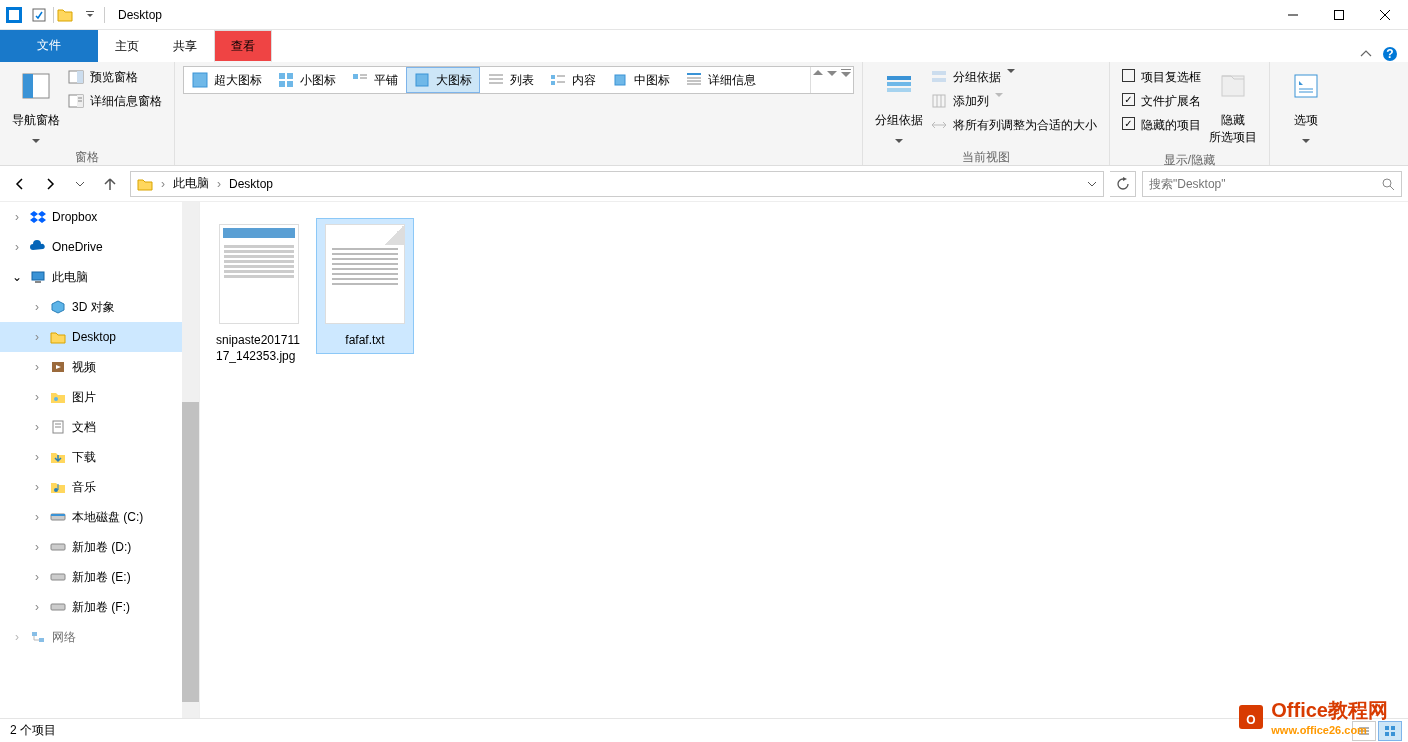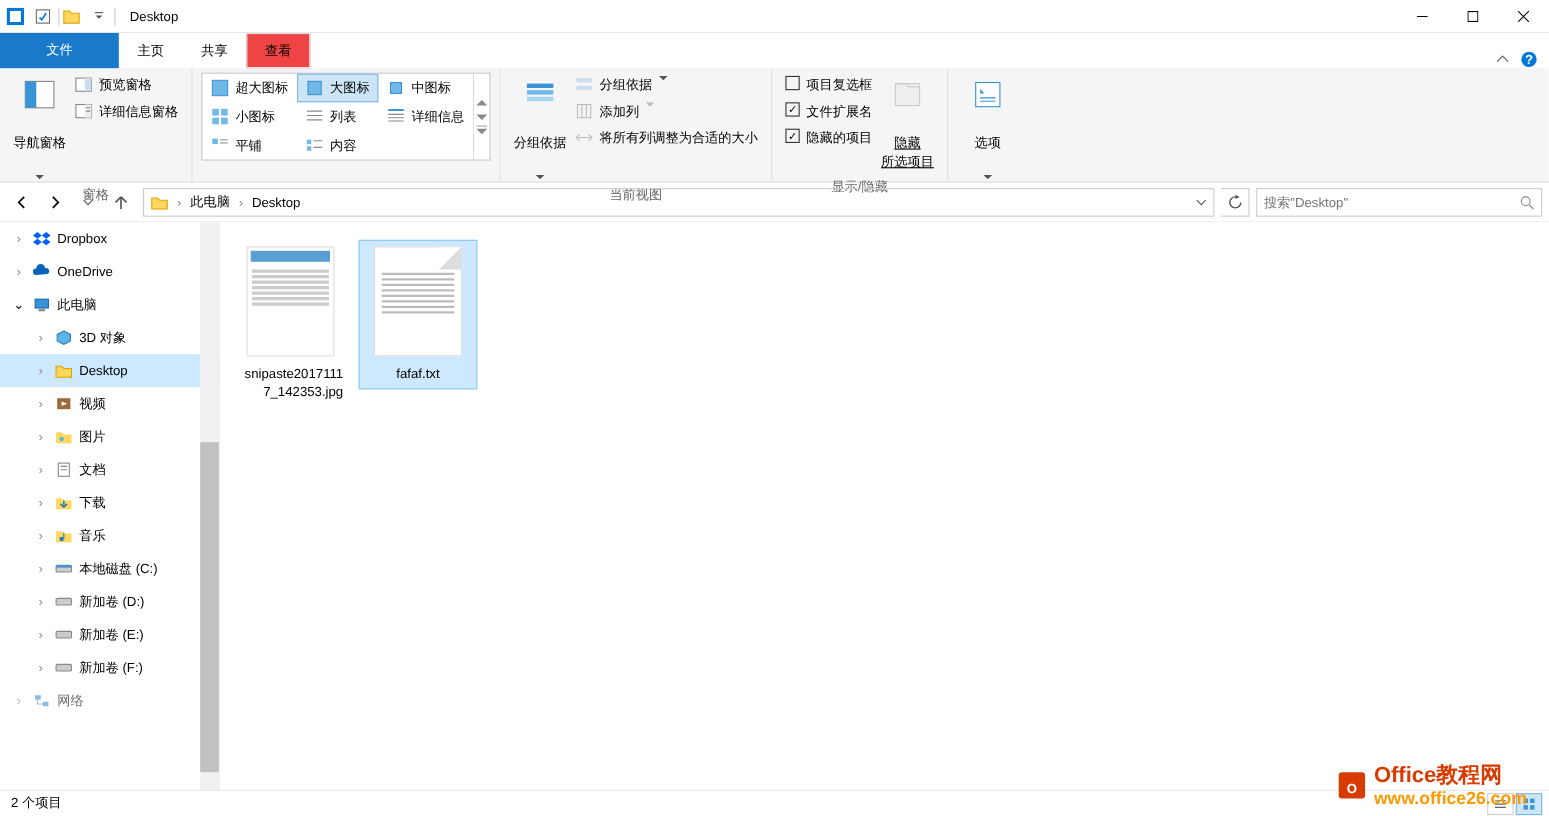--- a/index.html
+++ b/index.html
@@ -14,28 +14,28 @@
 .wbtn{width:46px;height:30px;display:flex;align-items:center;justify-content:center;}
 .tabs{height:32px;background:#fff;display:flex;align-items:flex-end;position:relative;}
 .tab{padding:6px 16px;height:32px;display:flex;align-items:center;border:1px solid transparent;}
 .tab.file{background:#1979ca;color:#fff;}
 .tab.active{background:#ef4444;border:1px solid #ddd;border-bottom:1px solid #f5f5f5;}
 .tabs-right{margin-left:auto;display:flex;align-items:center;padding-right:10px;gap:10px;}
 .ribbon{height:104px;background:#f5f5f5;border-bottom:1px solid #ddd;display:flex;}
 .rgroup{border-right:1px solid #e1e1e1;padding:4px 8px 0 8px;display:flex;flex-direction:column;height:100%;}
 .rgroup-body{flex:1;display:flex;align-items:flex-start;}
 .rgroup-label{text-align:center;font-size:12px;color:#666;padding:2px 0;}
-.big-btn{display:flex;flex-direction:column;align-items:center;justify-content:center;width:56px;padding:4px 2px;gap:20px;text-align:center;}
+.big-btn{display:flex;flex-direction:column;align-items:center;justify-content:center;width:56px;padding:4px 2px;gap:10px;text-align:center;}
 .big-btn .bicon{width:32px;height:32px;}
 .small-btn{display:flex;gap:6px;padding:3px 4px;height:24px;}
 .small-btn.disabled{color:#a0a0a0;}
 .sicon{width:16px;height:16px;flex-shrink:0;}
 .col{display:flex;flex-direction:column;}
 .layout-grid{display:flex;border:1px solid #c5c5c5;background:#fff;}
-.layout-col{display:flex;flex-direction:column;}
+.layout-col{display:flex;flex-direction:row;}
 .layout-item{display:flex;align-items:center;gap:6px;padding:3px 8px;height:26px;}
 .layout-item.selected{background:#cde6f7;border:1px solid #7eb4ea;padding:2px 7px;}
 .chk{width:13px;height:13px;border:1px solid #333;display:inline-flex;align-items:center;justify-content:center;font-size:10px;}
 .nav{height:36px;display:flex;align-items:center;padding:0 6px;gap:2px;border-bottom:1px solid #eee;}
 .nav-btn{width:28px;height:28px;display:flex;align-items:center;justify-content:center;color:#555;}
 .nav-btn.dis{color:#bbb;}
 .addr{flex:1;height:26px;border:1px solid #ccc;display:flex;align-items:center;padding:0 2px;margin:0 4px;}
 .addr-seg{display:flex;align-items:center;padding:0 4px;height:100%;}
 .addr-caret{color:#888;padding:0 4px;}
 .addr-end{margin-left:auto;display:flex;align-items:center;}
@@ -44,31 +44,31 @@
 .search input{border:none;outline:none;flex:1;color:#777;}
 .body{display:flex;height:calc(742px - 30px - 32px - 104px - 36px - 24px);}
 .tree{width:200px;border-right:1px solid #eee;overflow:hidden;position:relative;}
 .tree-scroll{position:absolute;right:0;top:0;width:17px;height:100%;background:#f0f0f0;}
 .tree-thumb{position:absolute;right:0;top:200px;width:17px;height:300px;background:#c1c1c1;}
 .tnode{display:flex;align-items:center;height:30px;padding-left:10px;gap:6px;}
 .tnode.sel{background:#cde8ff;}
 .tnode .exp{width:14px;display:flex;justify-content:center;color:#888;}
 .tnode.indent{padding-left:30px;}
 .files{flex:1;padding:16px 10px;display:flex;align-items:flex-start;gap:8px;}
-.file{width:108px;display:flex;flex-direction:column;align-items:center;text-align:right;padding:6px;}
+.file{width:98px;display:flex;flex-direction:column;align-items:center;text-align:left;padding:6px;}
 .file.sel{background:#cde8ff;border:1px solid #8cc8f7;padding:5px;}
 .file .thumb{width:80px;height:100px;border:1px solid #ddd;background:#fff;margin-bottom:8px;display:flex;flex-direction:column;}
 .file .fname{word-break:break-all;line-height:1.35;}
 .status{height:24px;border-top:1px solid #e5e5e5;display:flex;align-items:center;padding:0 10px;position:relative;}
 .status-right{position:absolute;right:6px;display:flex;gap:2px;}
 .view-toggle{width:24px;height:20px;border:1px solid #ccc;display:flex;align-items:center;justify-content:center;}
 .view-toggle.active{background:#cde6f7;border-color:#7eb4ea;}
 .watermark{position:absolute;right:20px;bottom:6px;display:flex;align-items:center;gap:6px;font-weight:bold;pointer-events:none;}
 .watermark .o1{font-size:20px;color:#d83b01;}
-.watermark .o3{font-size:16px;color:#ff9900;}
+.watermark .o3{font-size:11px;color:#ff9900;}
 svg{display:block;}
 </style>
 </head>
 <body>
 
 <div class="titlebar">
   <div class="tb-left">
     <svg class="tb-ico" viewBox="0 0 16 16">
         <rect width="16" height="16" fill="#0078d7"></rect>
         <rect x="3" y="3" width="10" height="10" fill="#fff"></rect>
@@ -326,21 +326,21 @@
         <div class="small-btn">
             <span class="chk">✓</span>
             <span>隐藏的项目</span>
           </div>
       </div>
       <div class="big-btn" style="color:#a0a0a0;">
         <svg class="bicon" viewBox="0 0 32 32">
             <rect x="5" y="6" width="22" height="20" fill="#eee" stroke="#ccc"></rect>
             <path d="M5 6 h9 l3 3 h10" fill="none" stroke="#ccc"></path>
           </svg>
-        <span style="white-space:pre-line;text-decoration:underline;">隐藏
+        <span style="white-space:pre-line;">隐藏
 所选项目</span>
       </div>
     </div>
     <div class="rgroup-label">显示/隐藏</div>
   </div>
 
   <div class="rgroup" style="border-right:none;">
     <div class="rgroup-body">
       <div class="big-btn">
         <svg class="bicon" viewBox="0 0 32 32">

